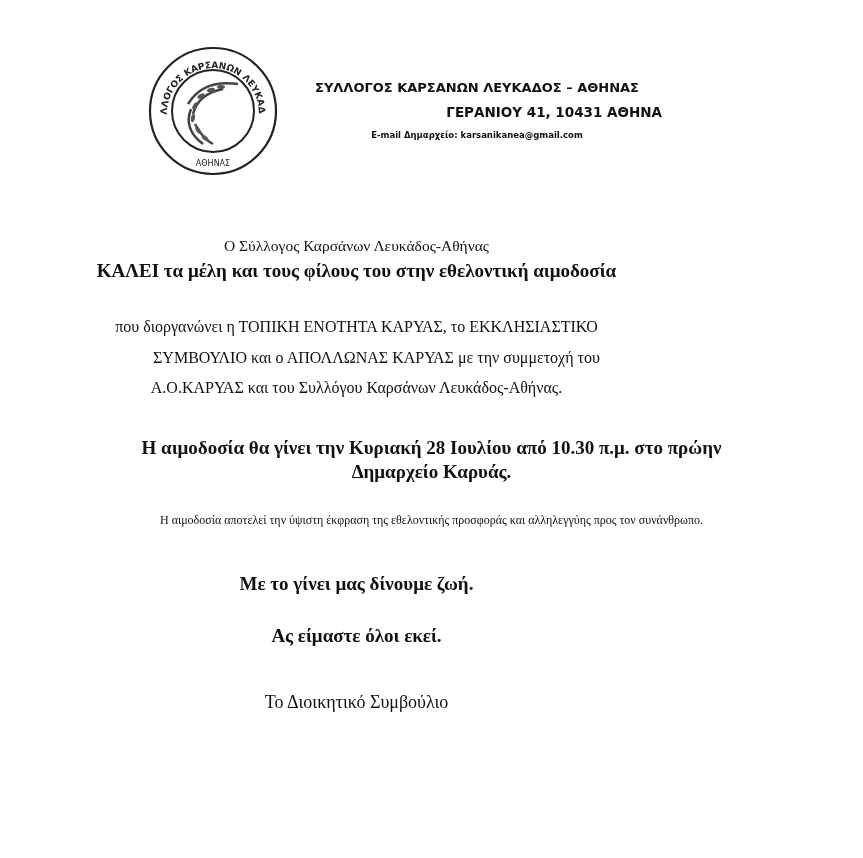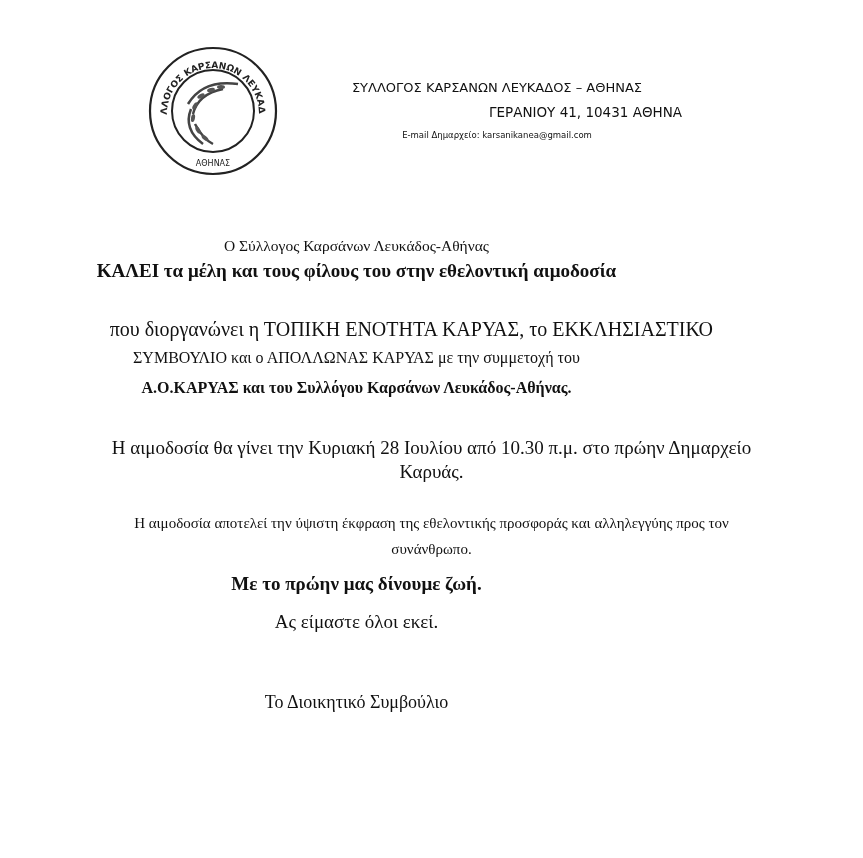--- a/index.html
+++ b/index.html
@@ -1,32 +1,32 @@
 <!DOCTYPE html>
 <html><head>
   <meta charset="utf-8">
   <style>
     html, body { margin: 0; padding: 0; background: #ffffff; }
     body { width: 863px; height: 858px; position: relative; overflow: hidden; color: #111; }
     .abs { position: absolute; }
     .logo { left: 143px; top: 44px; width: 140px; height: 134px; }
-    .hdr { font-family: "DejaVu Sans", sans-serif; font-weight: normal; text-align: center; position: absolute; left: 312px; width: 370px; color: #111; }
+    .hdr { font-family: "DejaVu Sans", sans-serif; font-weight: bold; text-align: center; position: absolute; left: 292px; width: 370px; color: #111; }
     .h1 { top: 80px; font-size: 13px; }
     .h2 { top: 104px; font-size: 13.5px; text-align: right; }
     .h3 { top: 130px; font-size: 8.5px; }
     .serif { font-family: "Liberation Serif", serif; text-align: center; position: absolute; left: 0; width: 713px; }
     .p-intro { top: 237px; font-size: 15.5px; }
     .p-call { top: 260px; font-size: 19px; font-weight: bold; }
-    .p-l1 { top: 318px; font-size: 20px; text-align: right; }
-    .p-l2 { top: 349px; font-size: 16px; }
-    .p-l3 { top: 379px; font-size: 16px; font-weight: bold; }
-    .p-date { top: 436px; font-size: 19px; font-weight: normal; line-height: 24px; left: 100px; width: 663px; }
-    .p-desc { top: 510px; font-size: 15px; line-height: 26px; left: 100px; width: 663px; }
+    .p-l1 { top: 318px; font-size: 16px; }
+    .p-l2 { top: 349px; font-size: 16px; padding-left: 20px; }
+    .p-l3 { top: 379px; font-size: 16px; }
+    .p-date { top: 436px; font-size: 19px; font-weight: bold; line-height: 24px; left: 100px; width: 663px; }
+    .p-desc { top: 510px; font-size: 12px; line-height: 21px; left: 100px; width: 663px; }
     .p-slogan { top: 573px; font-size: 19px; font-weight: bold; }
-    .p-there { top: 611px; font-size: 19px; font-weight: normal; }
+    .p-there { top: 625px; font-size: 19px; font-weight: bold; }
     .p-sign { top: 692px; font-size: 18px; }
   </style>
 </head>
 <body>
 
 <div class="abs logo">
   <svg width="140" height="134" viewBox="0 0 140 134">
     <defs>
       <path id="arcTop" d="M 24 70 A 46 46 0 0 1 116 70"></path>
       <path id="arcBot" d="M 40 104 A 44 44 0 0 0 100 104"></path>
@@ -54,15 +54,15 @@
 <div class="hdr h2">ΓΕΡΑΝΙΟΥ 41, 10431 ΑΘΗΝΑ</div>
 <div class="hdr h3">E-mail Δημαρχείο: karsanikanea@gmail.com</div>
 
 <div class="serif p-intro">Ο Σύλλογος Καρσάνων Λευκάδος-Αθήνας</div>
 <div class="serif p-call">ΚΑΛΕΙ τα μέλη και τους φίλους του στην εθελοντική αιμοδοσία</div>
 <div class="serif p-l1">που διοργανώνει η ΤΟΠΙΚΗ ΕΝΟΤΗΤΑ ΚΑΡΥΑΣ, το ΕΚΚΛΗΣΙΑΣΤΙΚΟ</div>
 <div class="serif p-l2">ΣΥΜΒΟΥΛΙΟ και ο ΑΠΟΛΛΩΝΑΣ ΚΑΡΥΑΣ με την συμμετοχή του</div>
 <div class="serif p-l3">Α.Ο.ΚΑΡΥΑΣ και του Συλλόγου Καρσάνων Λευκάδος-Αθήνας.</div>
 <div class="serif p-date">Η αιμοδοσία θα γίνει την Κυριακή 28 Ιουλίου από 10.30 π.μ. στο πρώην Δημαρχείο Καρυάς.</div>
 <div class="serif p-desc">Η αιμοδοσία αποτελεί την ύψιστη έκφραση της εθελοντικής προσφοράς και αλληλεγγύης προς τον συνάνθρωπο.</div>
-<div class="serif p-slogan">Με το πρώην μας δίνουμε ζωή.</div>
+<div class="serif p-slogan">Με το γίνει μας δίνουμε ζωή.</div>
 <div class="serif p-there">Ας είμαστε όλοι εκεί.</div>
 <div class="serif p-sign">Το Διοικητικό Συμβούλιο</div>
 
 </body></html>

